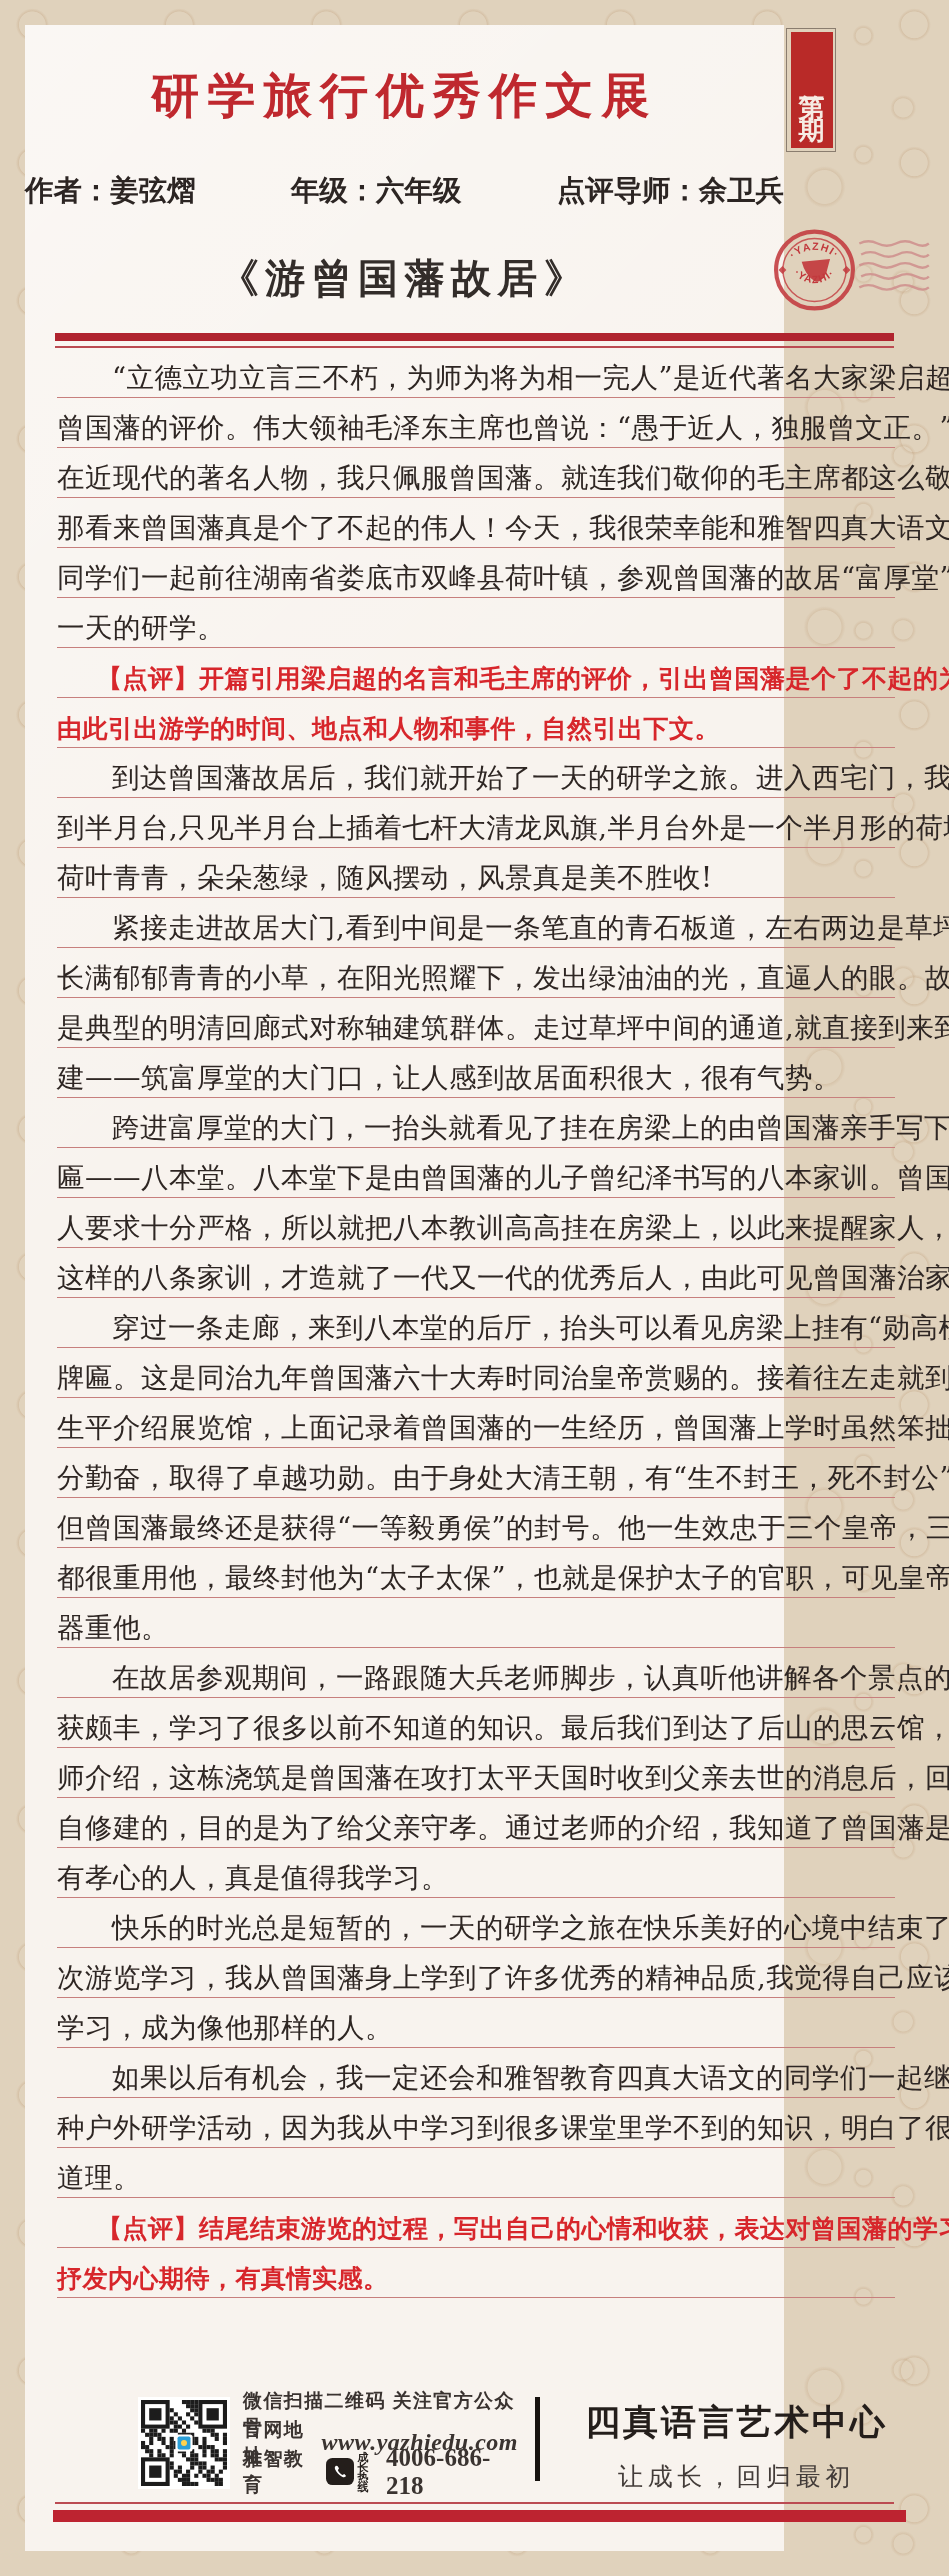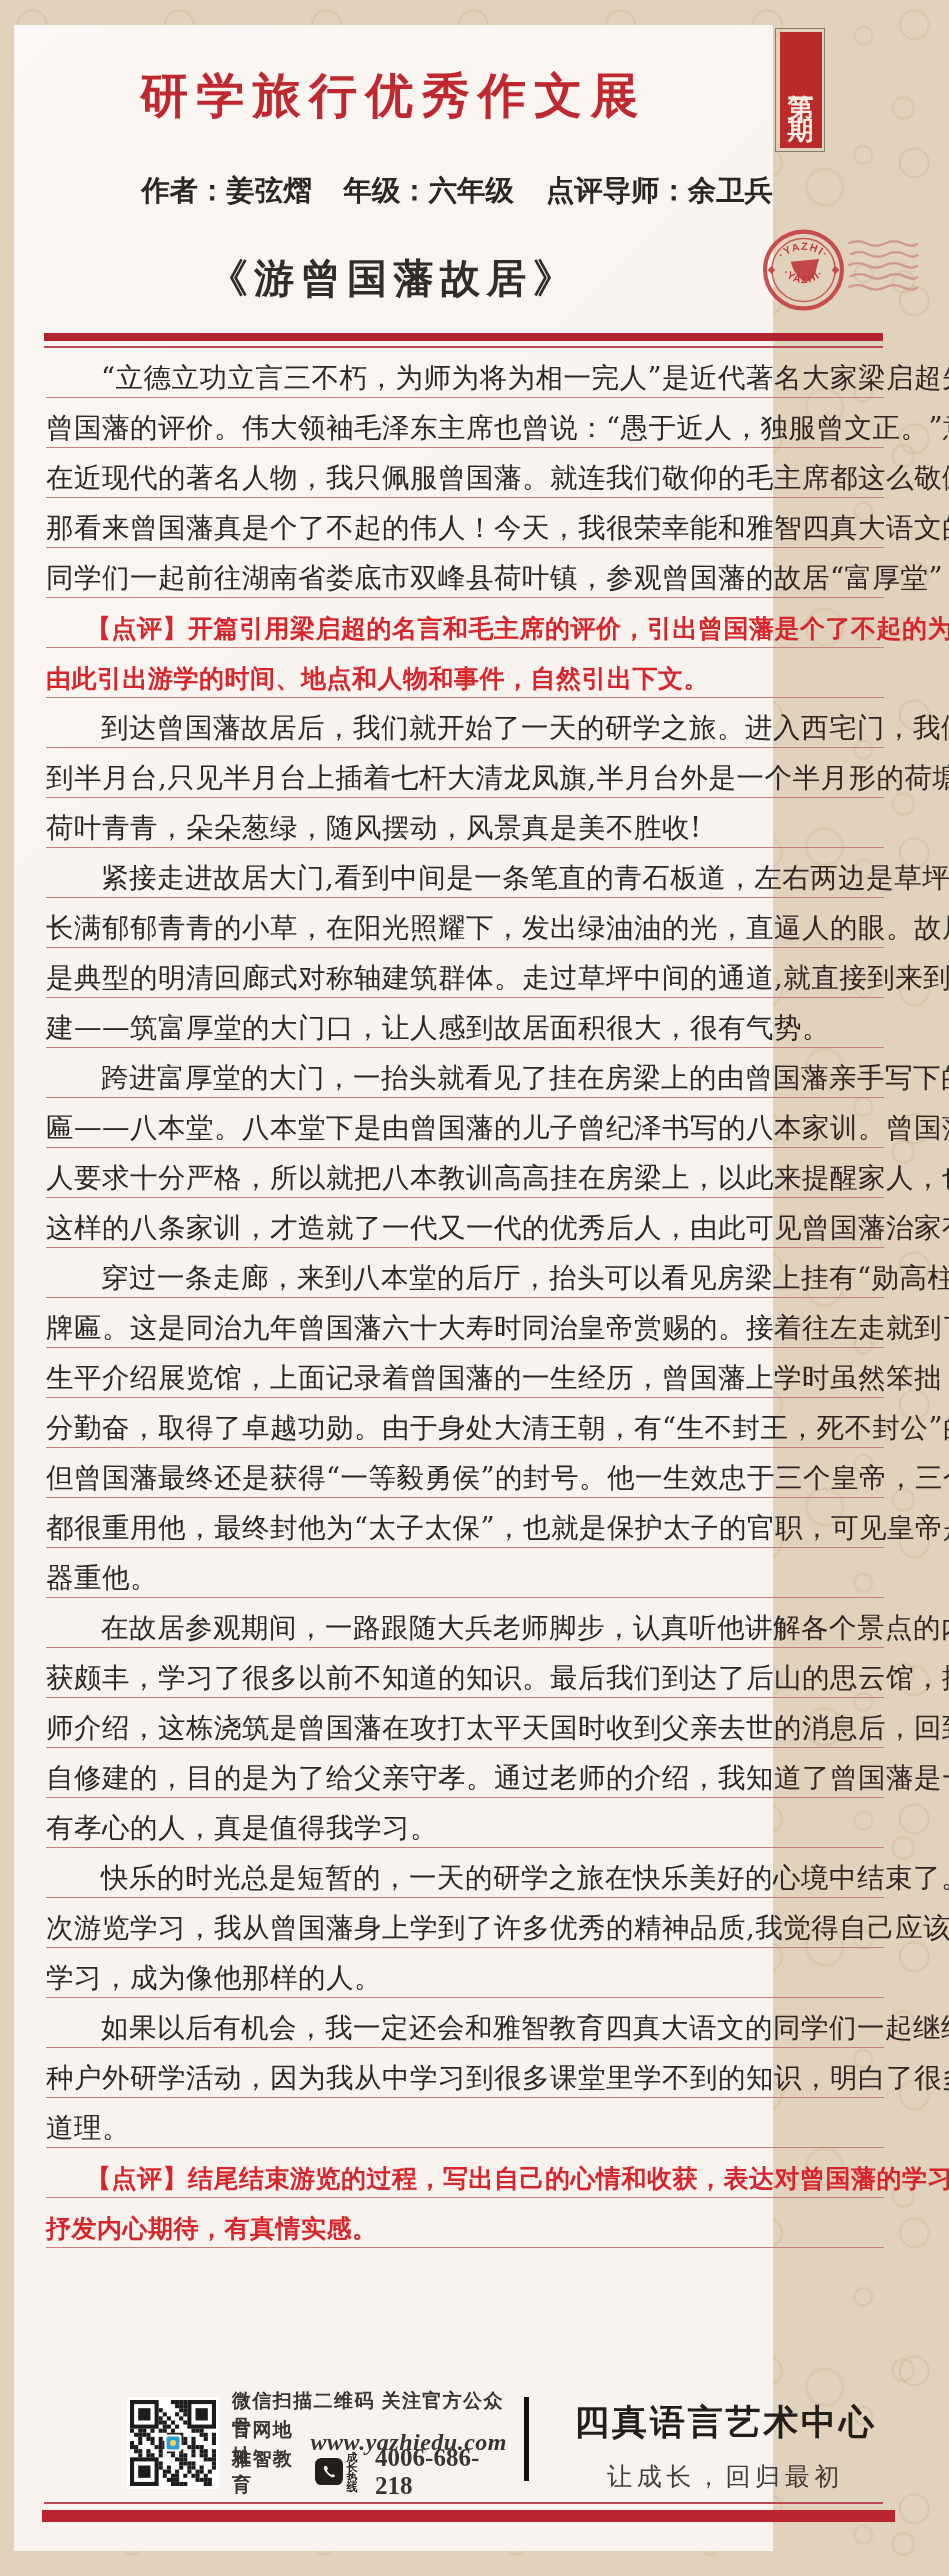--- a/index.html
+++ b/index.html
@@ -8,21 +8,21 @@
     font-family:"Liberation Sans", sans-serif;
     background-color:#e0d2bc;
     background-image:
       radial-gradient(circle at 22% 18%, rgba(178,137,95,.00) 13px, rgba(178,137,95,.22) 13.8px, rgba(178,137,95,.0) 16.5px),
       radial-gradient(circle at 68% 62%, rgba(178,137,95,.00) 9.2px, rgba(178,137,95,.20) 10px, rgba(178,137,95,.0) 13px),
       radial-gradient(circle at 45% 85%, rgba(178,137,95,.00) 16.5px, rgba(178,137,95,.18) 17.4px, rgba(178,137,95,.0) 21px),
       radial-gradient(circle at 85% 30%, rgba(178,137,95,.00) 7.3px, rgba(178,137,95,.20) 8.3px, rgba(178,137,95,.0) 11px);
     background-size:147px 138px, 193px 174px, 239px 220px, 110px 119px;
   }
   .card{
-    position:absolute;left:14px;top:25px;width:759px;height:2526px;
+    position:absolute;left:25px;top:25px;width:759px;height:2526px;
     background:
       linear-gradient(135deg, rgba(255,255,255,.35) 0%, rgba(255,255,255,0) 40%),
       #f8f3ee;
   }
   
   .main-title{
     position:absolute;left:0;top:39px;width:100%;text-align:center;
     font-size:48px;font-weight:900;color:#bf282e;letter-spacing:8.3px;
     font-family:"Liberation Sans", sans-serif;
   }
@@ -33,21 +33,21 @@
   .issue-badge::before{
     content:"";position:absolute;left:-5.5px;top:-4.6px;right:-2.8px;bottom:-3.7px;
     border:1.8px solid rgba(52,40,34,.5);pointer-events:none;
   }
   .issue-badge span{
     writing-mode:vertical-rl;color:#f6ece4;font-size:26px;font-weight:700;
     letter-spacing:11px;line-height:1;
   }
   .author-row{
     position:absolute;left:0;top:147px;width:100%;
-    display:flex;justify-content:flex-end;gap:32px;
+    display:flex;justify-content:space-between;gap:32px;
     font-size:28.4px;font-weight:700;color:#2c2523;
     font-family:"Liberation Serif", serif;
   }
   .essay-title{
     position:absolute;left:0;top:226px;width:100%;text-align:center;
     font-size:40px;font-weight:700;color:#332d2a;letter-spacing:6.4px;
     font-family:"Liberation Sans", sans-serif;
   }
   
   .stamp{position:absolute;left:748px;top:202px;width:158px;height:86px;}
@@ -147,20 +147,23 @@
         <span>曾国藩的评价。伟大领袖毛泽东主席也曾说：“愚于近人，独服曾文正。”意思是说</span>
       </div>
       <div class="line body">
         <span>在近现代的著名人物，我只佩服曾国藩。就连我们敬仰的毛主席都这么敬佩曾国藩，</span>
       </div>
       <div class="line body">
         <span>那看来曾国藩真是个了不起的伟人！今天，我很荣幸能和雅智四真大语文的老师和</span>
       </div>
       <div class="line body">
         <span>同学们一起前往湖南省娄底市双峰县荷叶镇，参观曾国藩的故居“富厚堂”，进行</span>
+      </div>
+      <div class="line body">
+        <span>一天的研学。</span>
       </div>
       <div class="line comment indent">
         <span>【点评】开篇引用梁启超的名言和毛主席的评价，引出曾国藩是个了不起的为人，</span>
       </div>
       <div class="line comment">
         <span>由此引出游学的时间、地点和人物和事件，自然引出下文。</span>
       </div>
       <div class="line body indent">
         <span>到达曾国藩故居后，我们就开始了一天的研学之旅。进入西宅门，我们首先来</span>
       </div>

